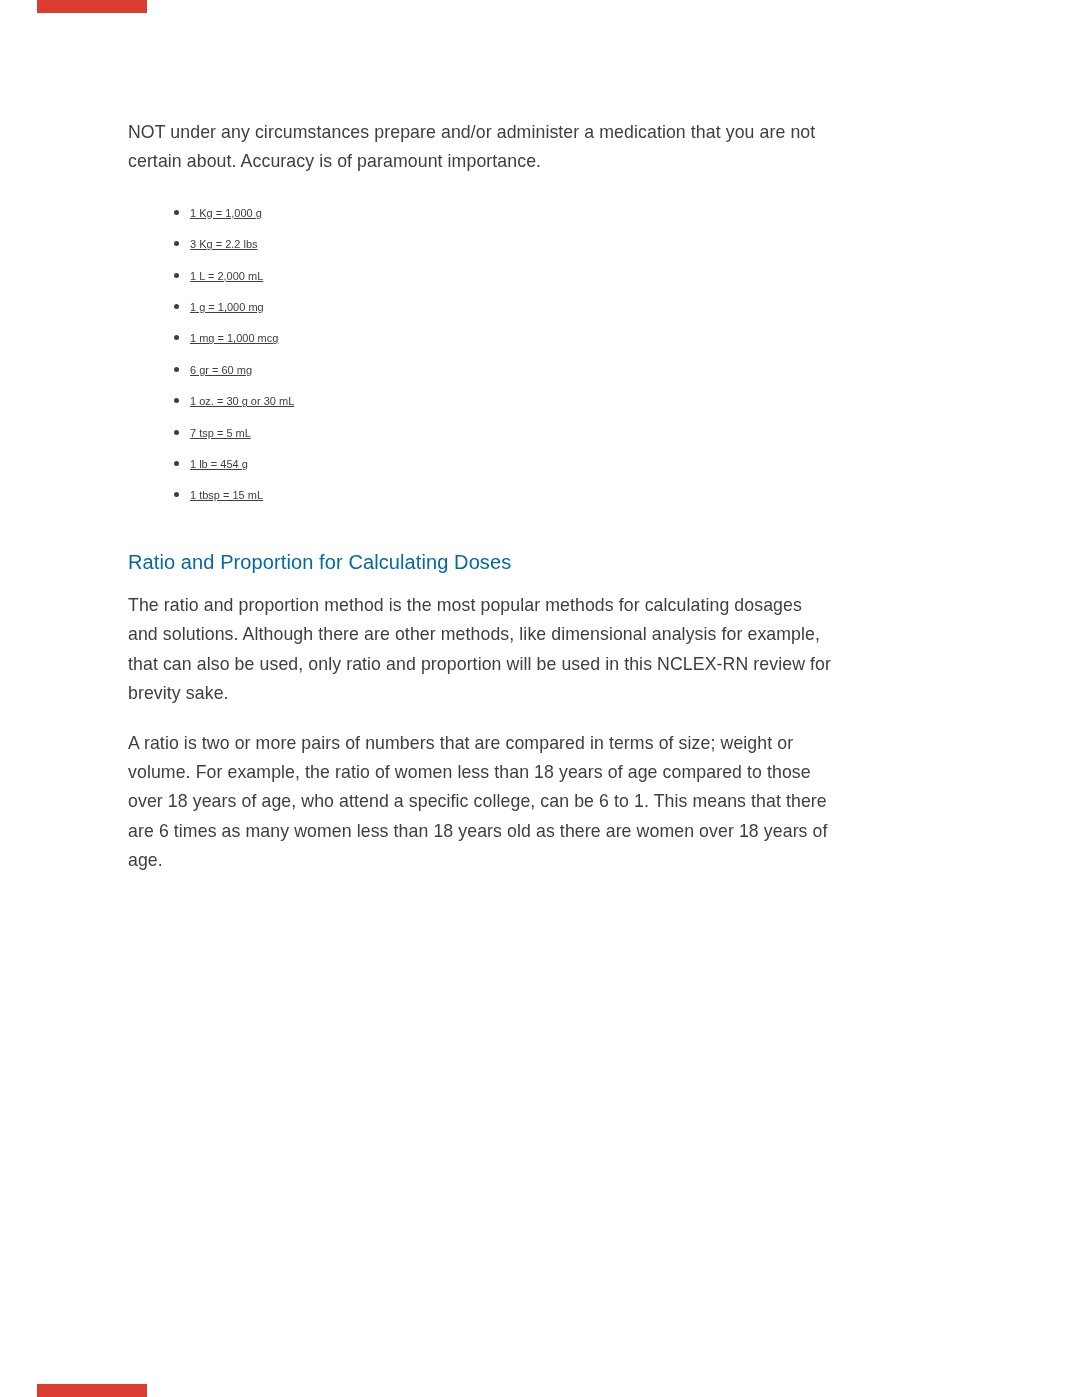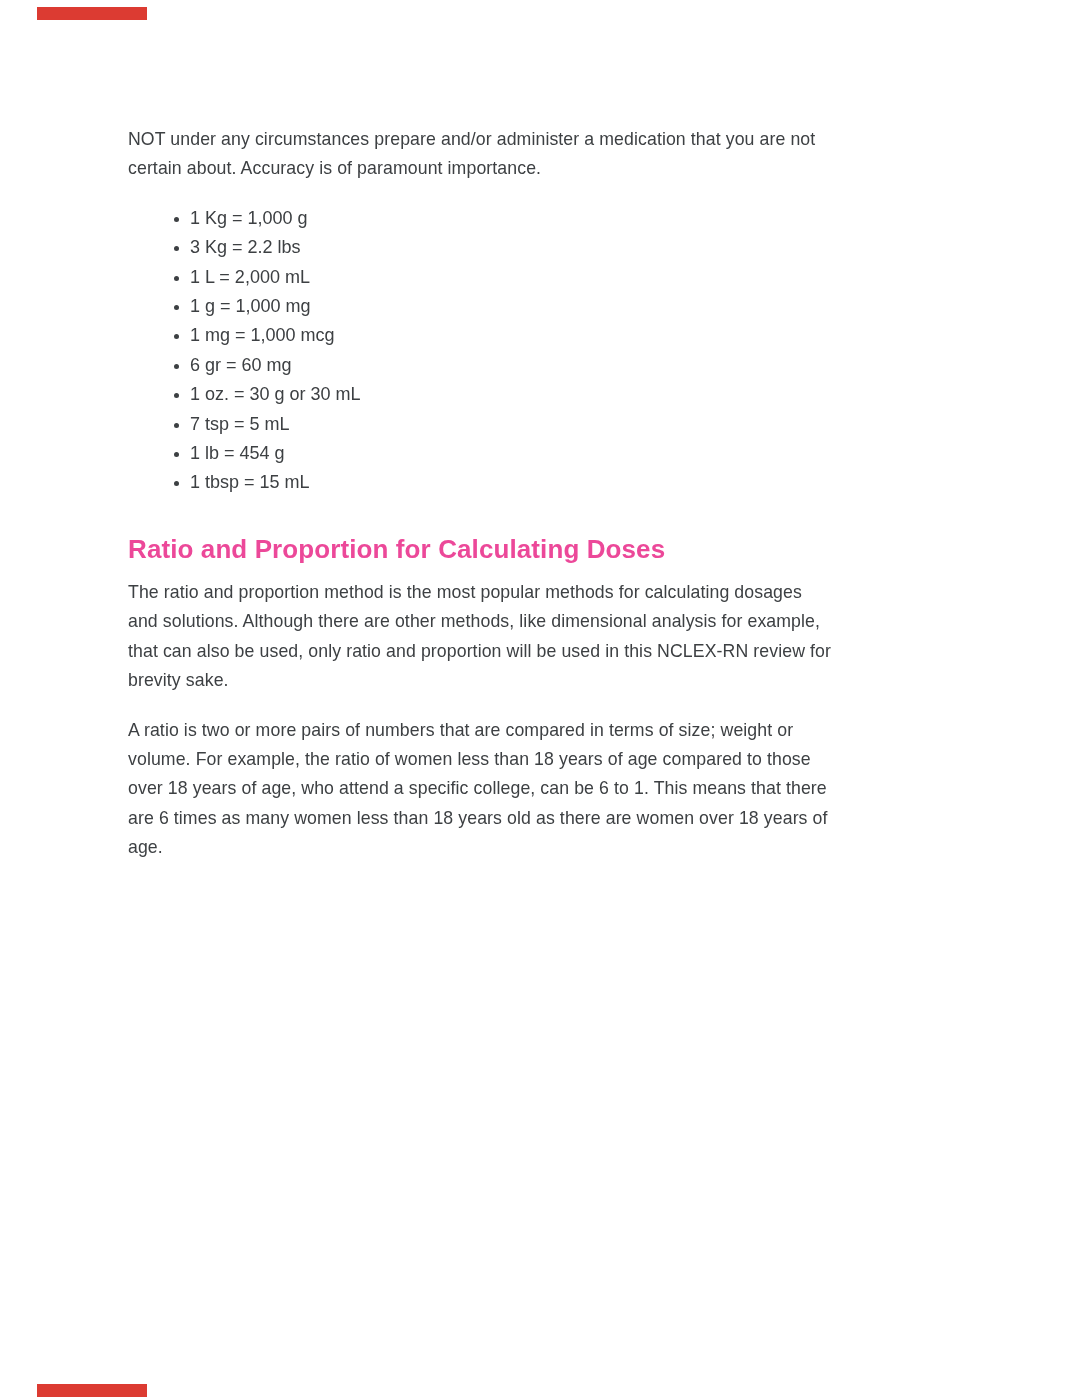--- a/index.html
+++ b/index.html
@@ -11,21 +11,20 @@
     height: 1397px;
     background: #ffffff;
     font-family: "Liberation Sans", "DejaVu Sans", sans-serif;
     color: #3d4043;
     position: relative;
     overflow: hidden;
   }
   .page {
     position: absolute;
     inset: 0;
-    margin-top: 7px;
   }
   .red-bar {
     position: absolute;
     left: 37px;
     width: 110px;
     height: 13px;
     background: #dc3b32;
   }
   .red-bar.top { top: 0; }
   .red-bar.bottom { bottom: 0; }
@@ -39,35 +38,36 @@
   .content p {
     font-size: 17.7px;
     line-height: 29.4px;
     margin: 0 0 20px 0;
     white-space: pre-line;
     letter-spacing: 0.1px;
   }
   .content ul {
     margin: 20px 0 20px 0;
     padding-left: 62px;
-    font-size: 18px;
+    font-size: 11px;
     line-height: 29.4px;
     list-style: disc outside;
+    text-decoration: underline;
   }
   .content ul.ratio-list {
     margin-bottom: 32px;
   }
   .content li::marker {
     color: #3d4043;
     font-size: 15px;
   }
   .content h2 {
-    font-size: 26px;
-    font-weight: 700;
-    color: #ec4899;
+    font-size: 20px;
+    font-weight: 400;
+    color: #0369a1;
     line-height: 30px;
     margin: 36px 0 14px 0;
     letter-spacing: 0.1px;
   }
 </style>
 </head>
 <body>
 
 <div class="page">
 

